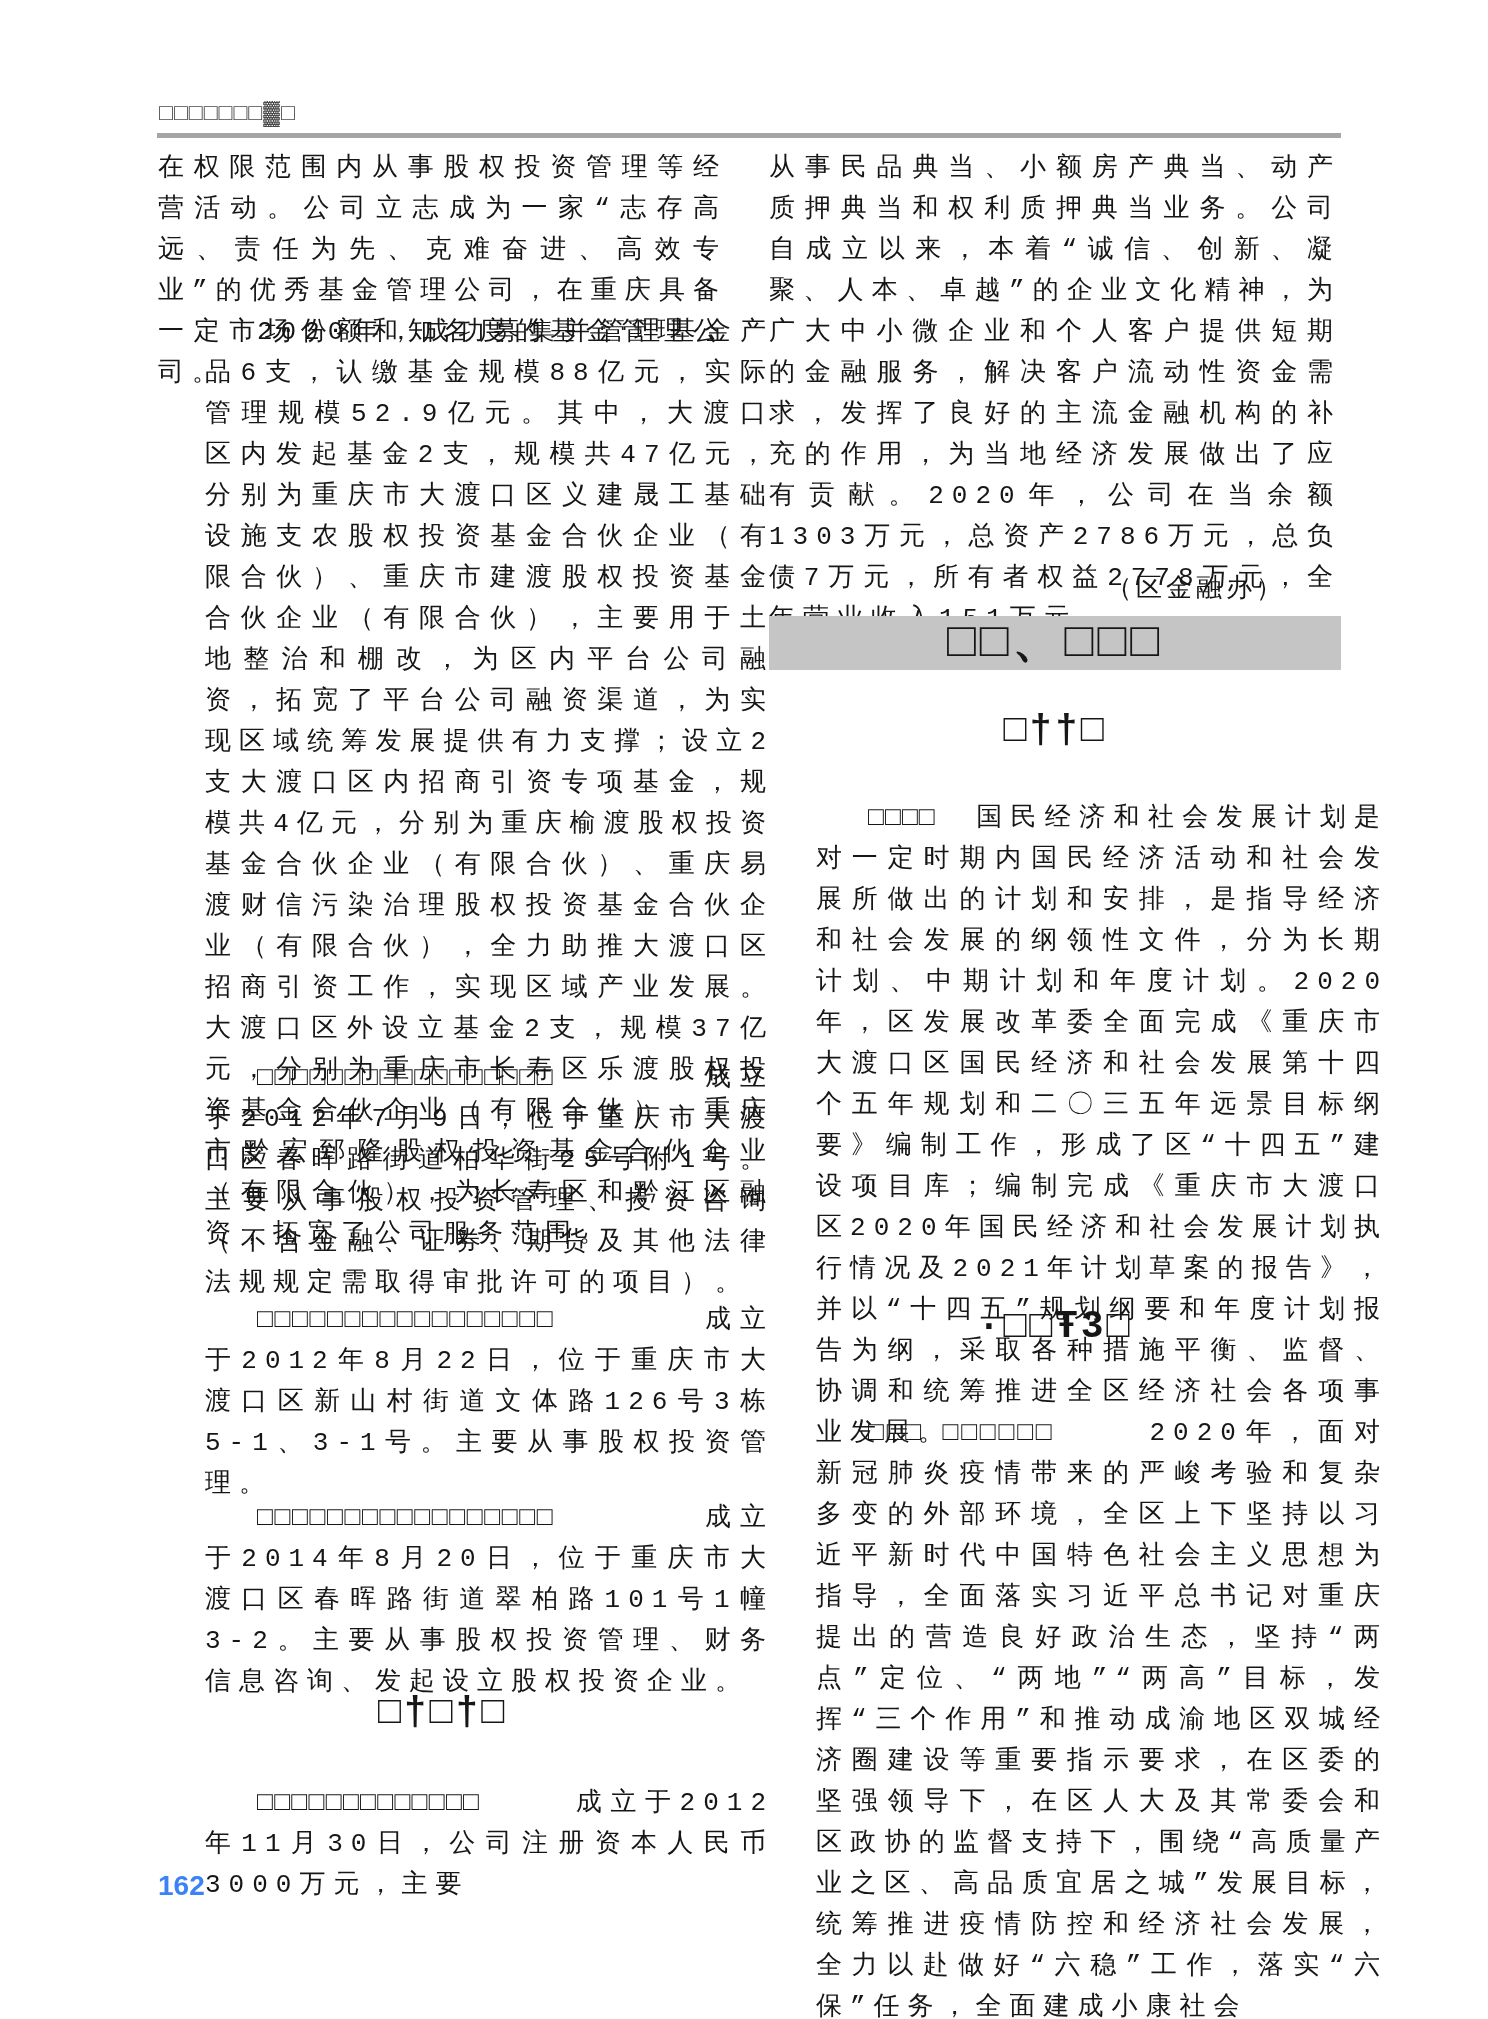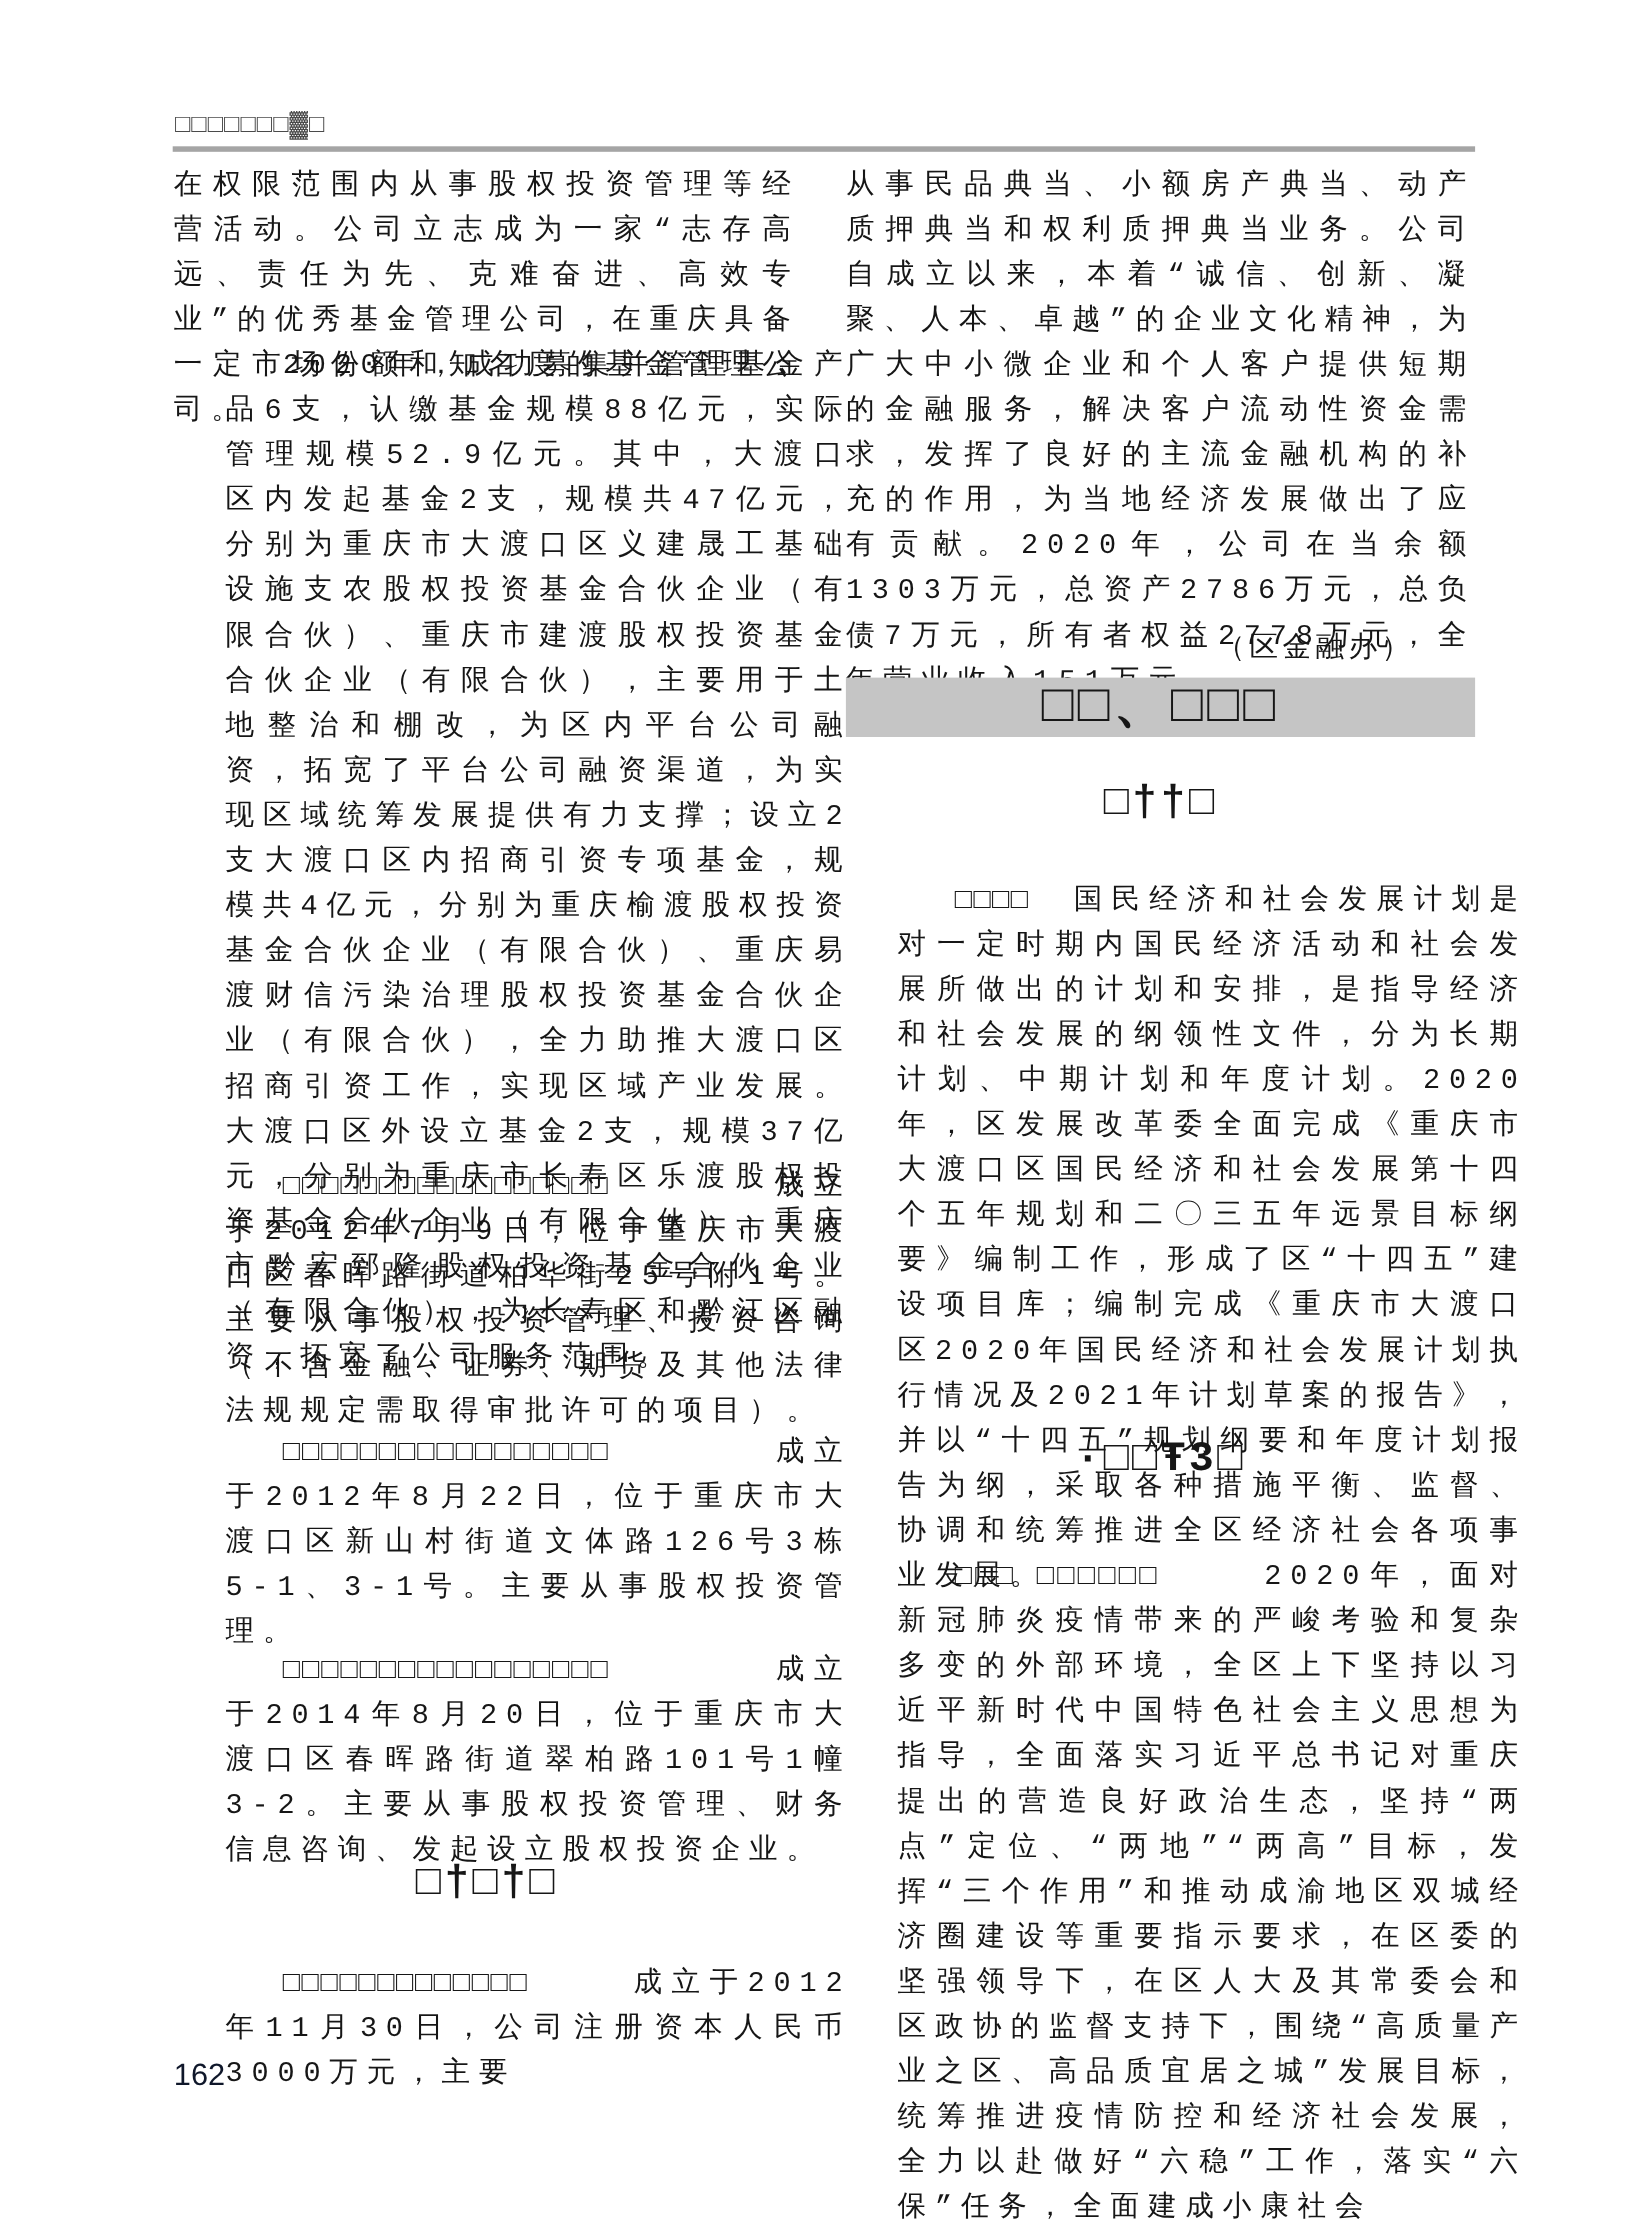--- a/index.html
+++ b/index.html
@@ -40,23 +40,23 @@
   }
   .banner{
     background:#c5c5c5;
     text-align:center;font-weight:bold;
     font-size:48px;line-height:54px;height:54px;
     letter-spacing:4px;
   }
   .byline{text-align:right;padding-right:55px;letter-spacing:4px;box-sizing:border-box;}
   .pagenum{
     position:absolute;left:158px;top:1870px;
-    font-size:28px;font-weight:normal;
+    font-size:28px;font-weight:bold;
     font-family:"Liberation Sans","DejaVu Sans",sans-serif;
-    color:#0f172a;
+    color:#3b82f6;
   }
 </style>
 </head>
 <body>
 
 <div class="hdr">□□□□□□□▓□</div>
 <div class="rule"></div>
 
 <div id="col-left">
     <div class="blk bl" style="top: 148px;">在权限范围内从事股权投资管理等经营活动。公司立志成为一家“志存高远、责任为先、克难奋进、高效专业”的优秀基金管理公司，在重庆具备一定市场份额和知名度的基金管理公司。</div>

